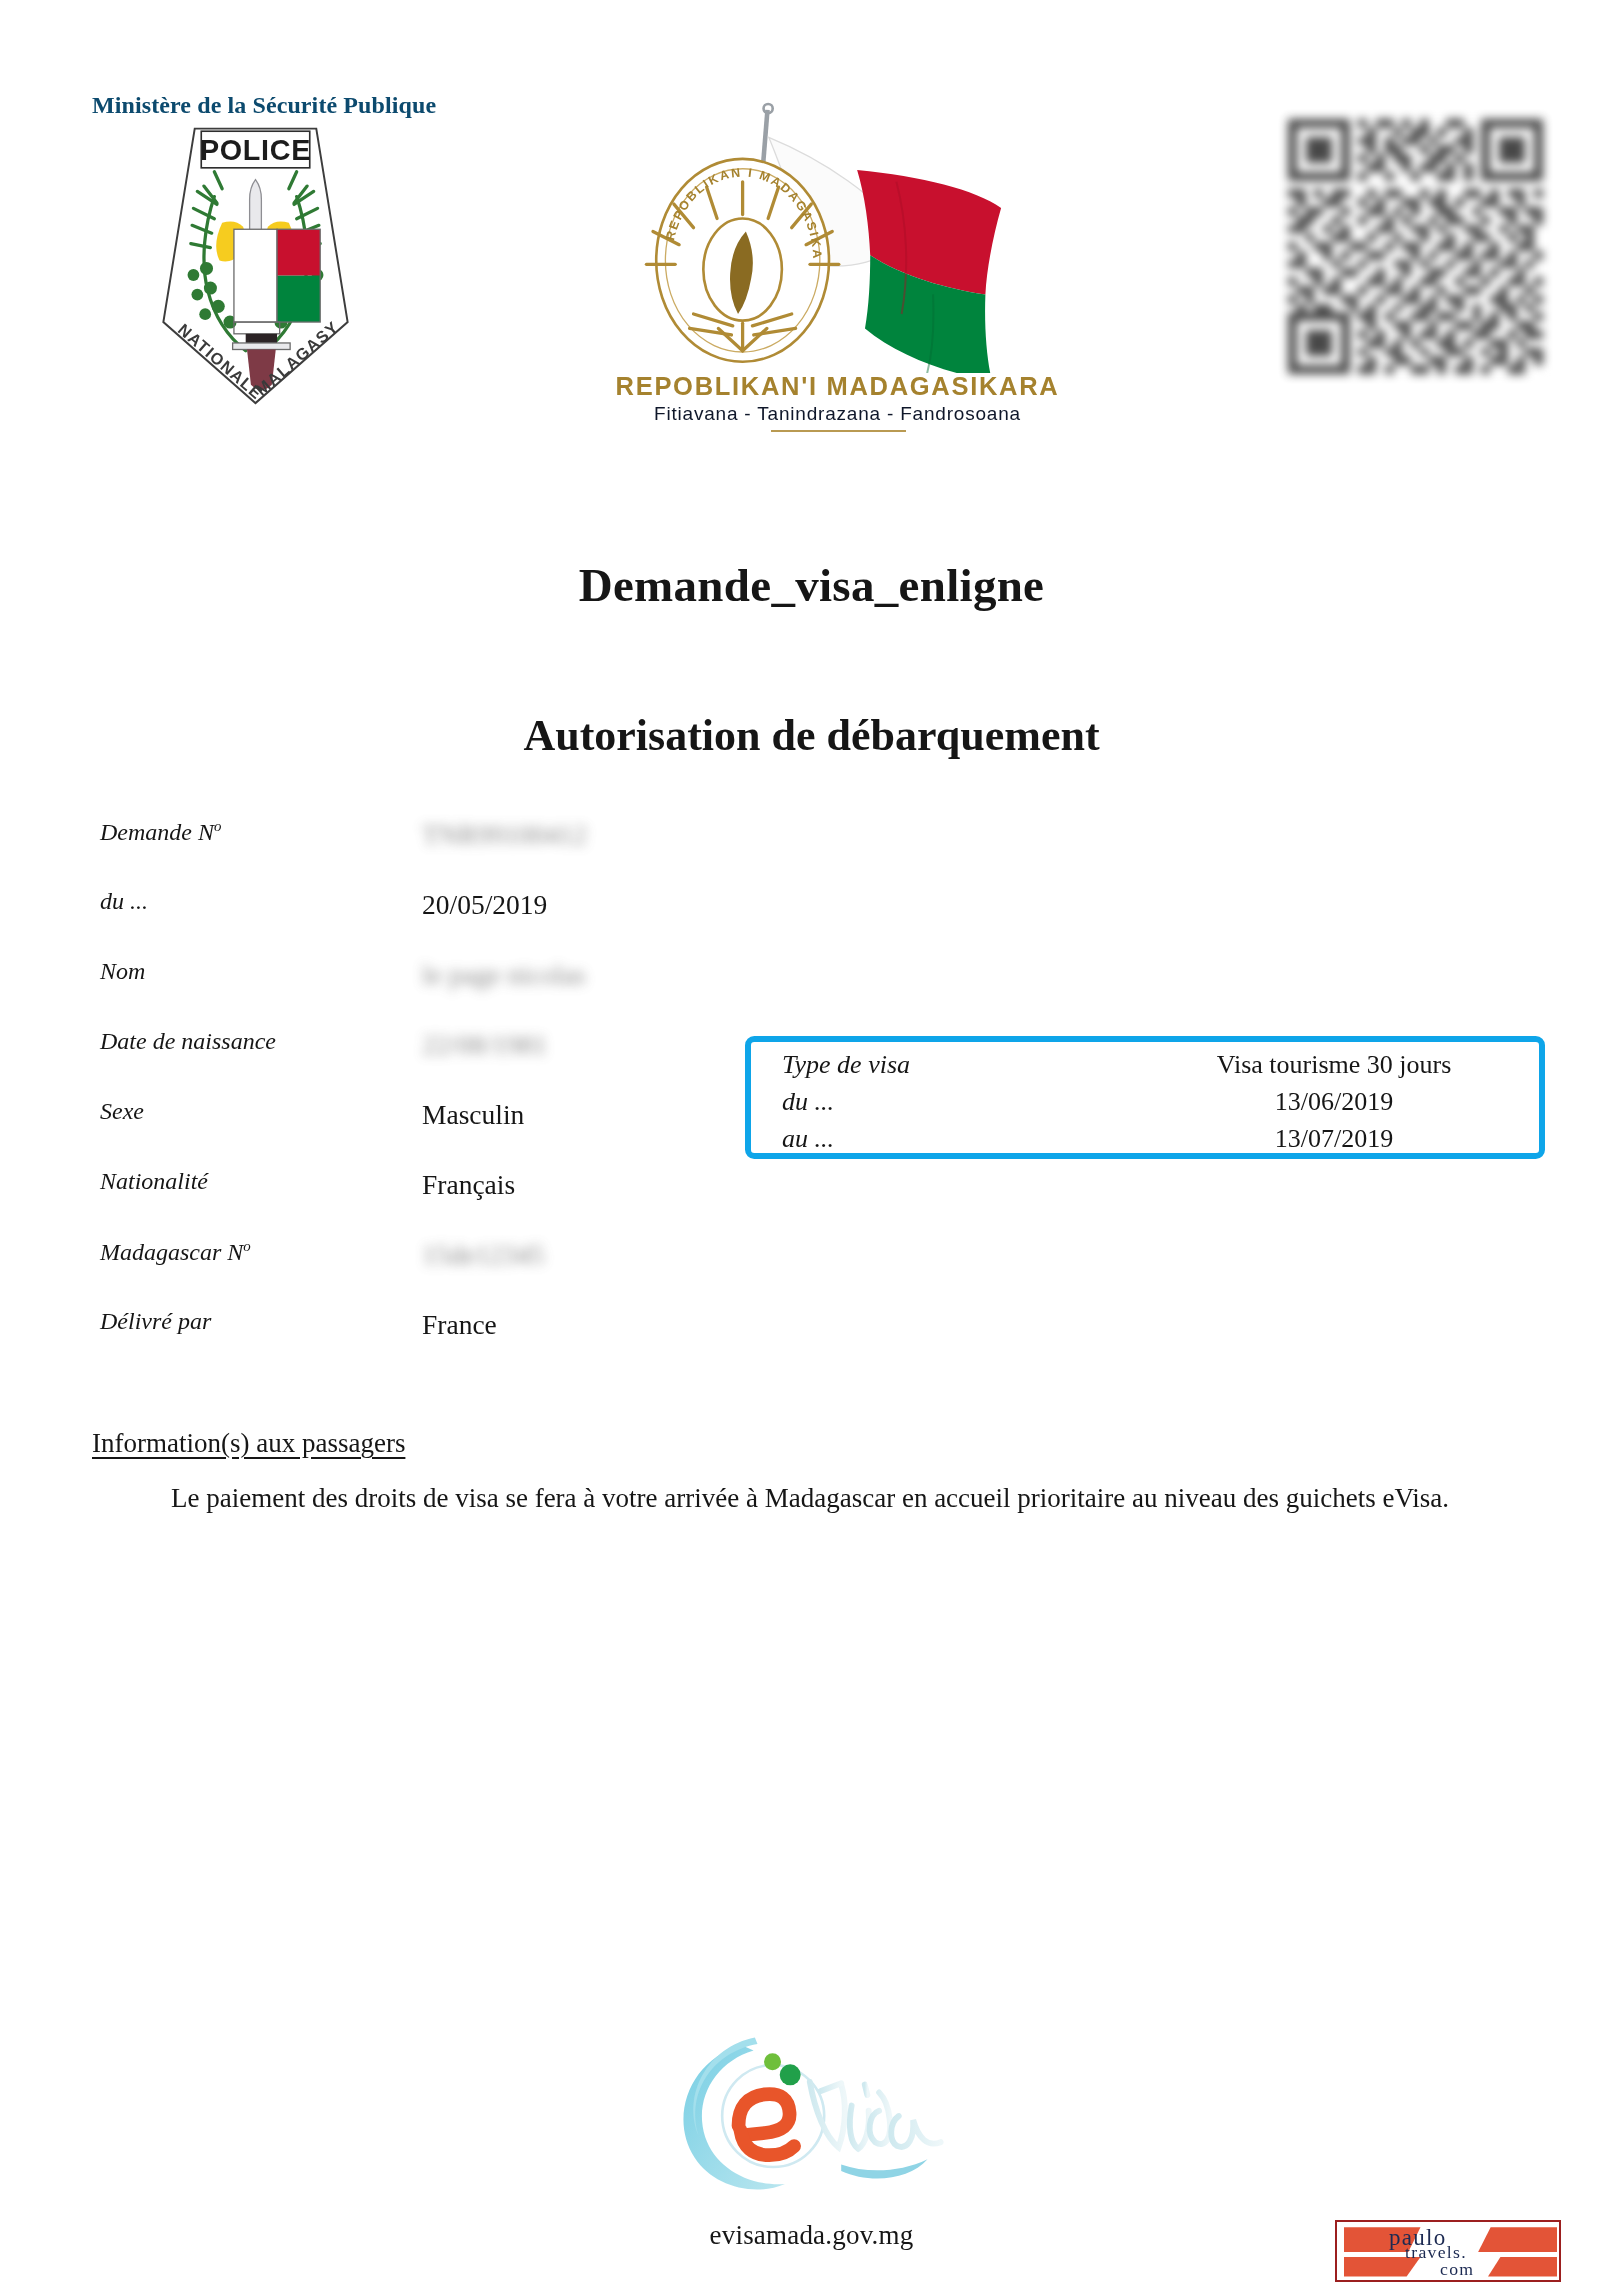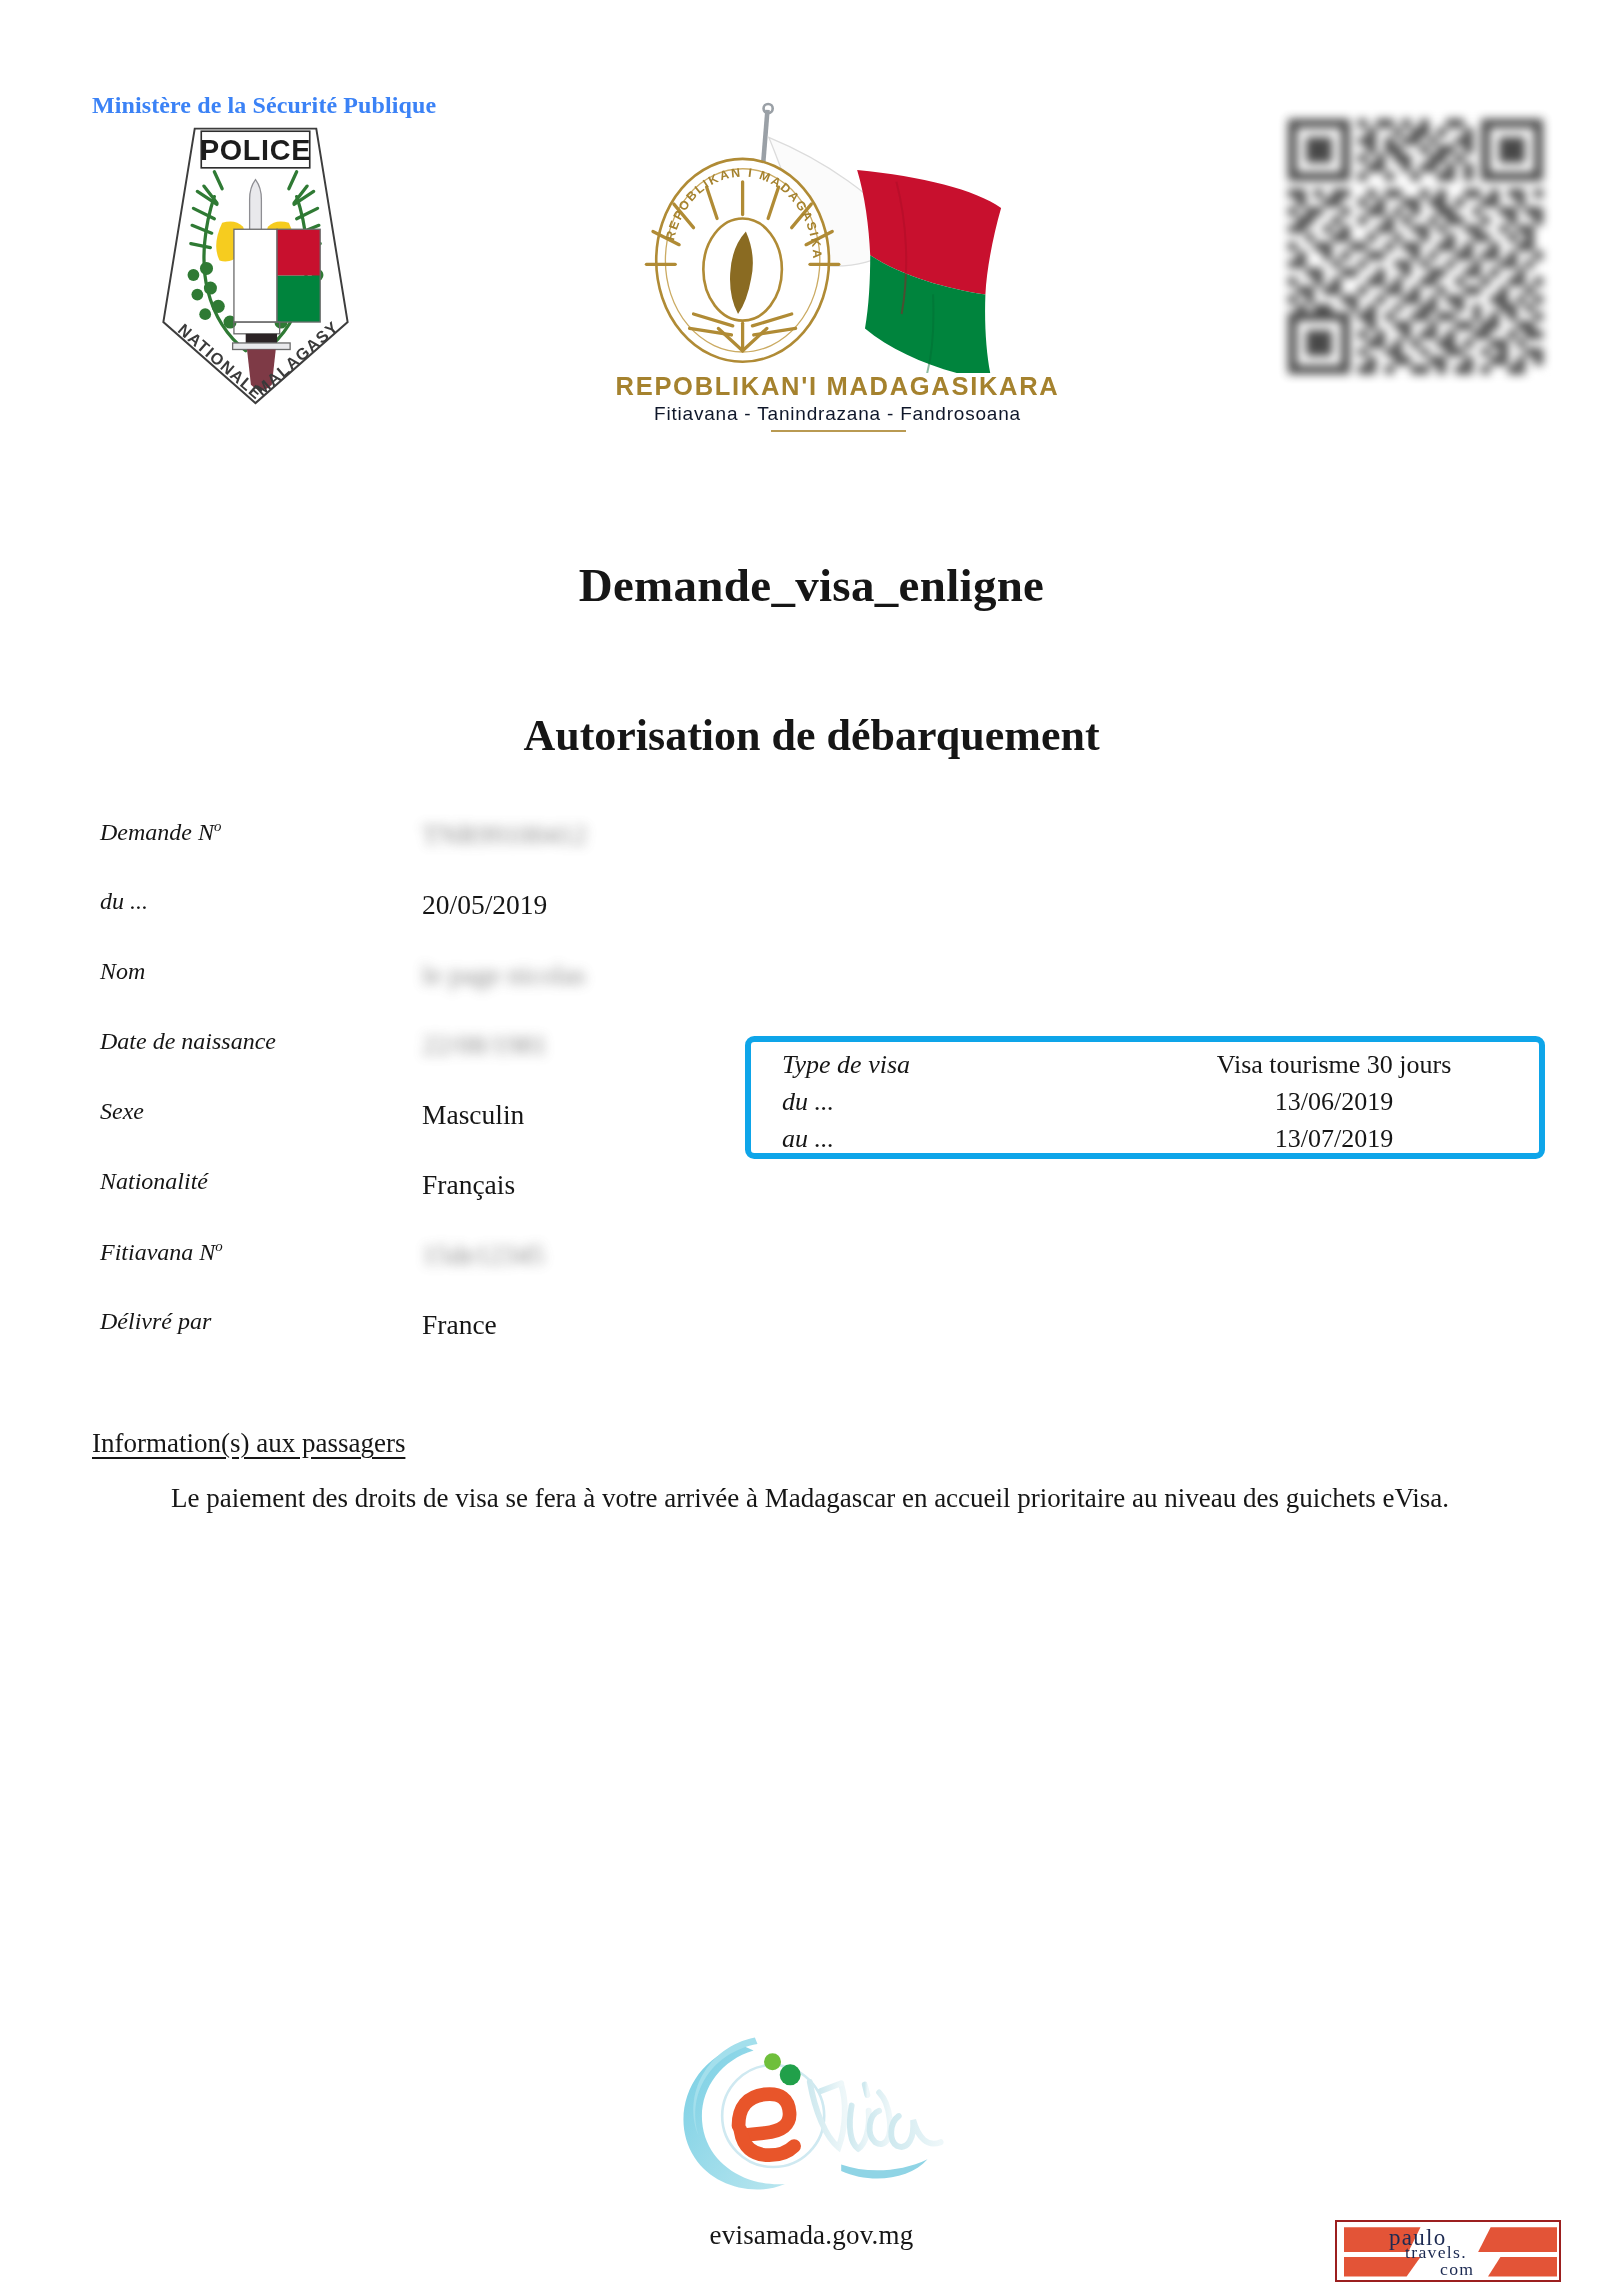--- a/index.html
+++ b/index.html
@@ -20,21 +20,21 @@
   #header { position: absolute; left: 0; top: 0; width: 1623px; height: 458px; }
 
   #ministry-title {
     position: absolute;
     left: 92px;
     top: 92px;
     font-size: 24px;
     font-weight: bold;
     letter-spacing: 0.1px;
     white-space: nowrap;
-    color: #3b82f6;
+    color: #0c4a6e;
   }
 
   
   #police-badge { position: absolute; left: 154px; top: 126px; width: 203px; height: 281px; }
 
   
   #mg-emblem { position: absolute; left: 543px; top: 98px; width: 589px; height: 347px; }
 
   #repoblikana-line1 {
     position: absolute; left: 0; top: 274px; width: 589px;
@@ -359,21 +359,21 @@
     <span class="field-label">Sexe</span>
     <span class="field-value">Masculin</span>
   </div>
 
   <div class="field-row">
     <span class="field-label">Nationalité</span>
     <span class="field-value">Français</span>
   </div>
 
   <div class="field-row">
-    <span class="field-label"><span>Fitiavana N</span><span class="sup">o</span></span>
+    <span class="field-label"><span>Madagascar N</span><span class="sup">o</span></span>
     <span class="field-value redacted">15de12345</span>
   </div>
 
   <div class="field-row">
     <span class="field-label">Délivré par</span>
     <span class="field-value">France</span>
   </div>
 </div>
 
 <div id="visa-box">

